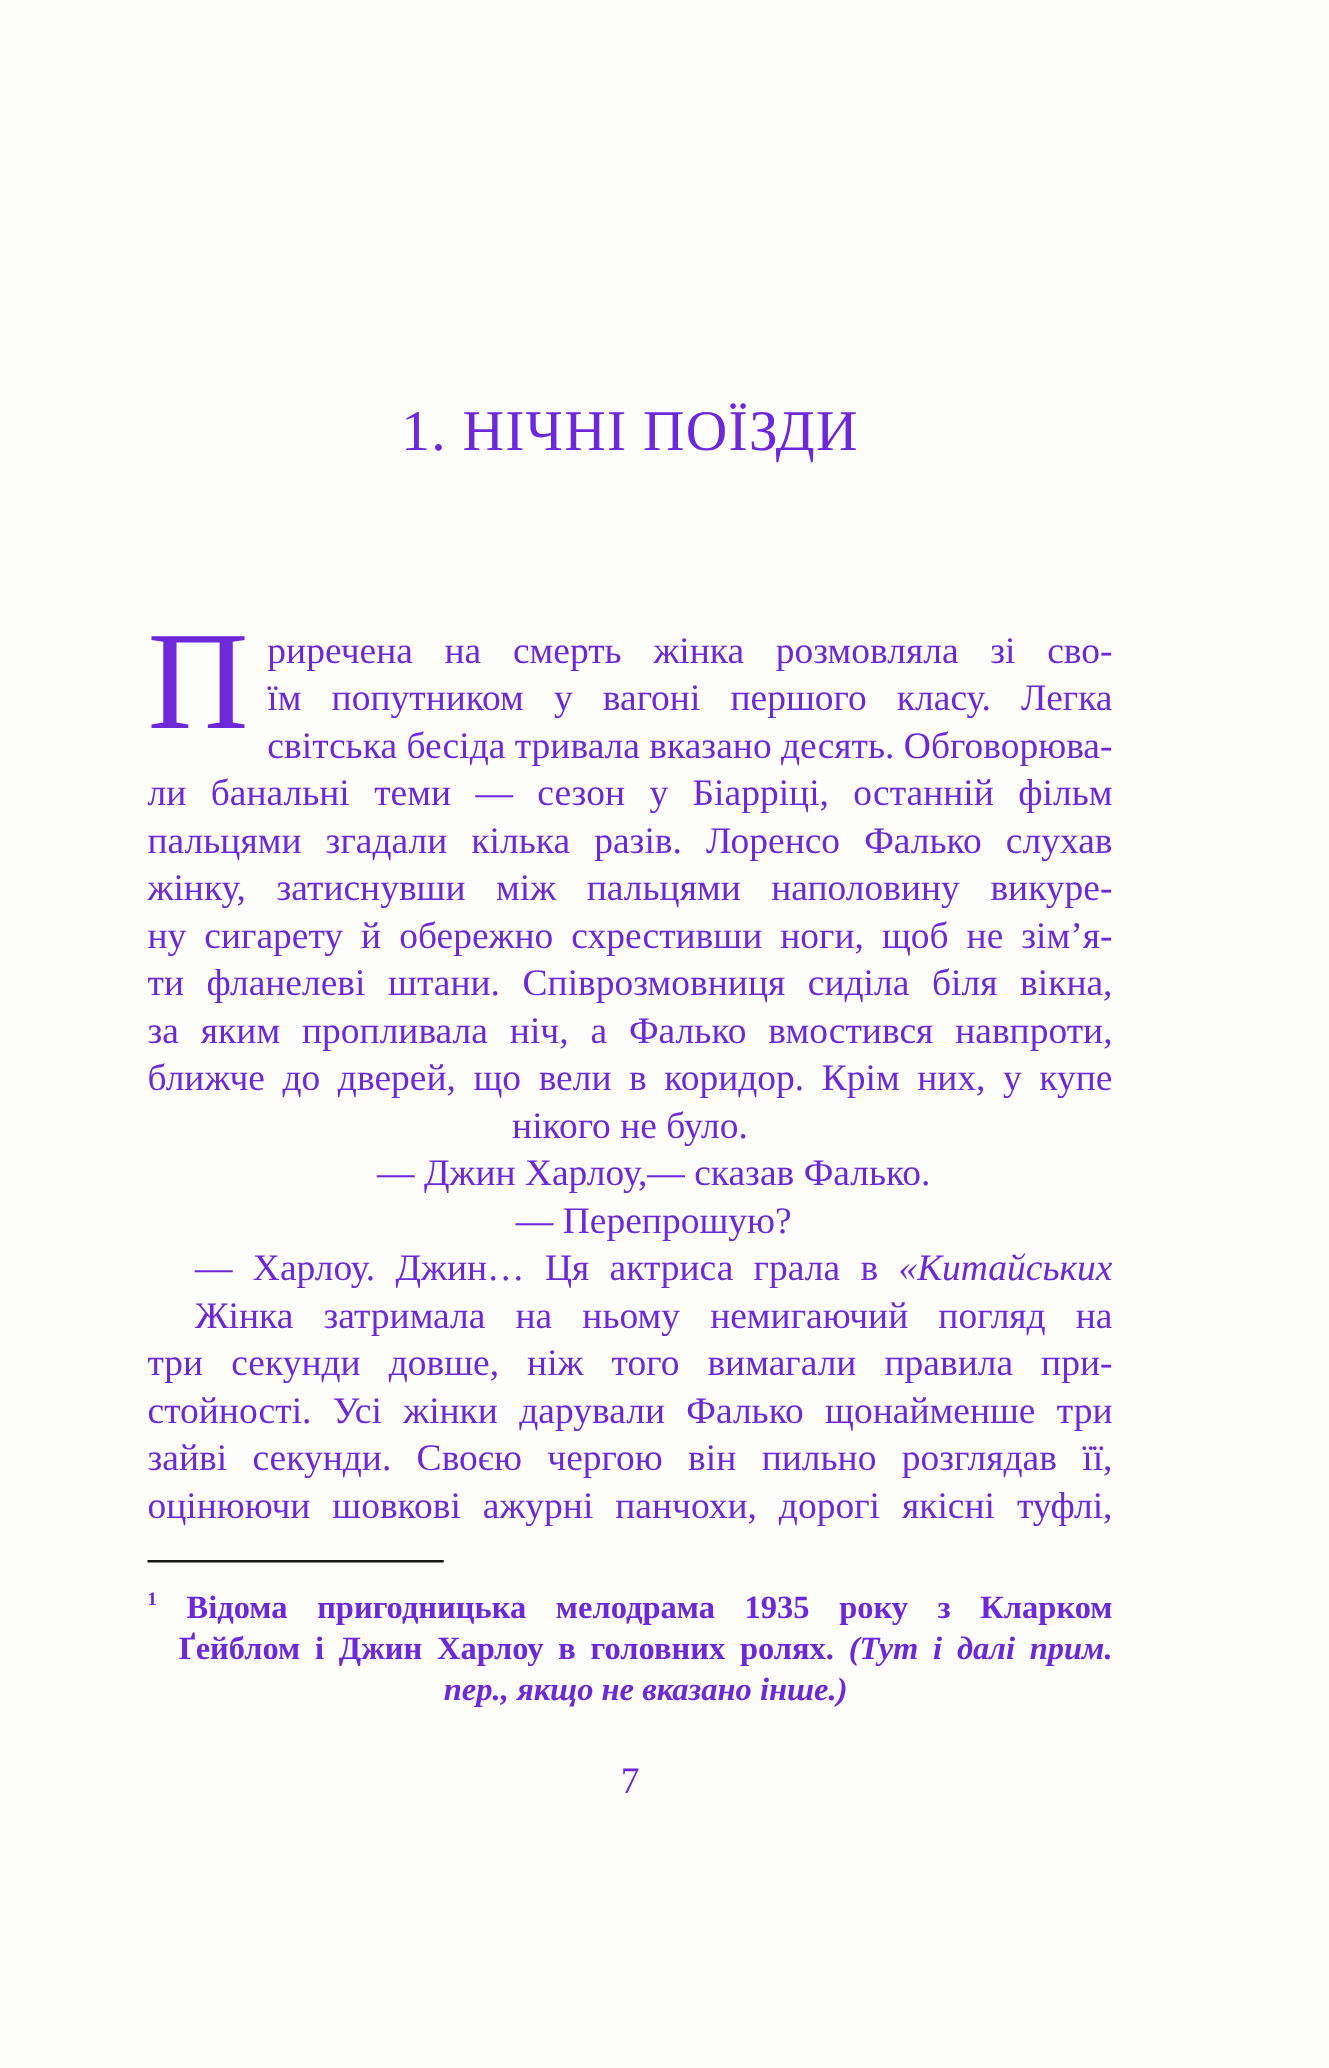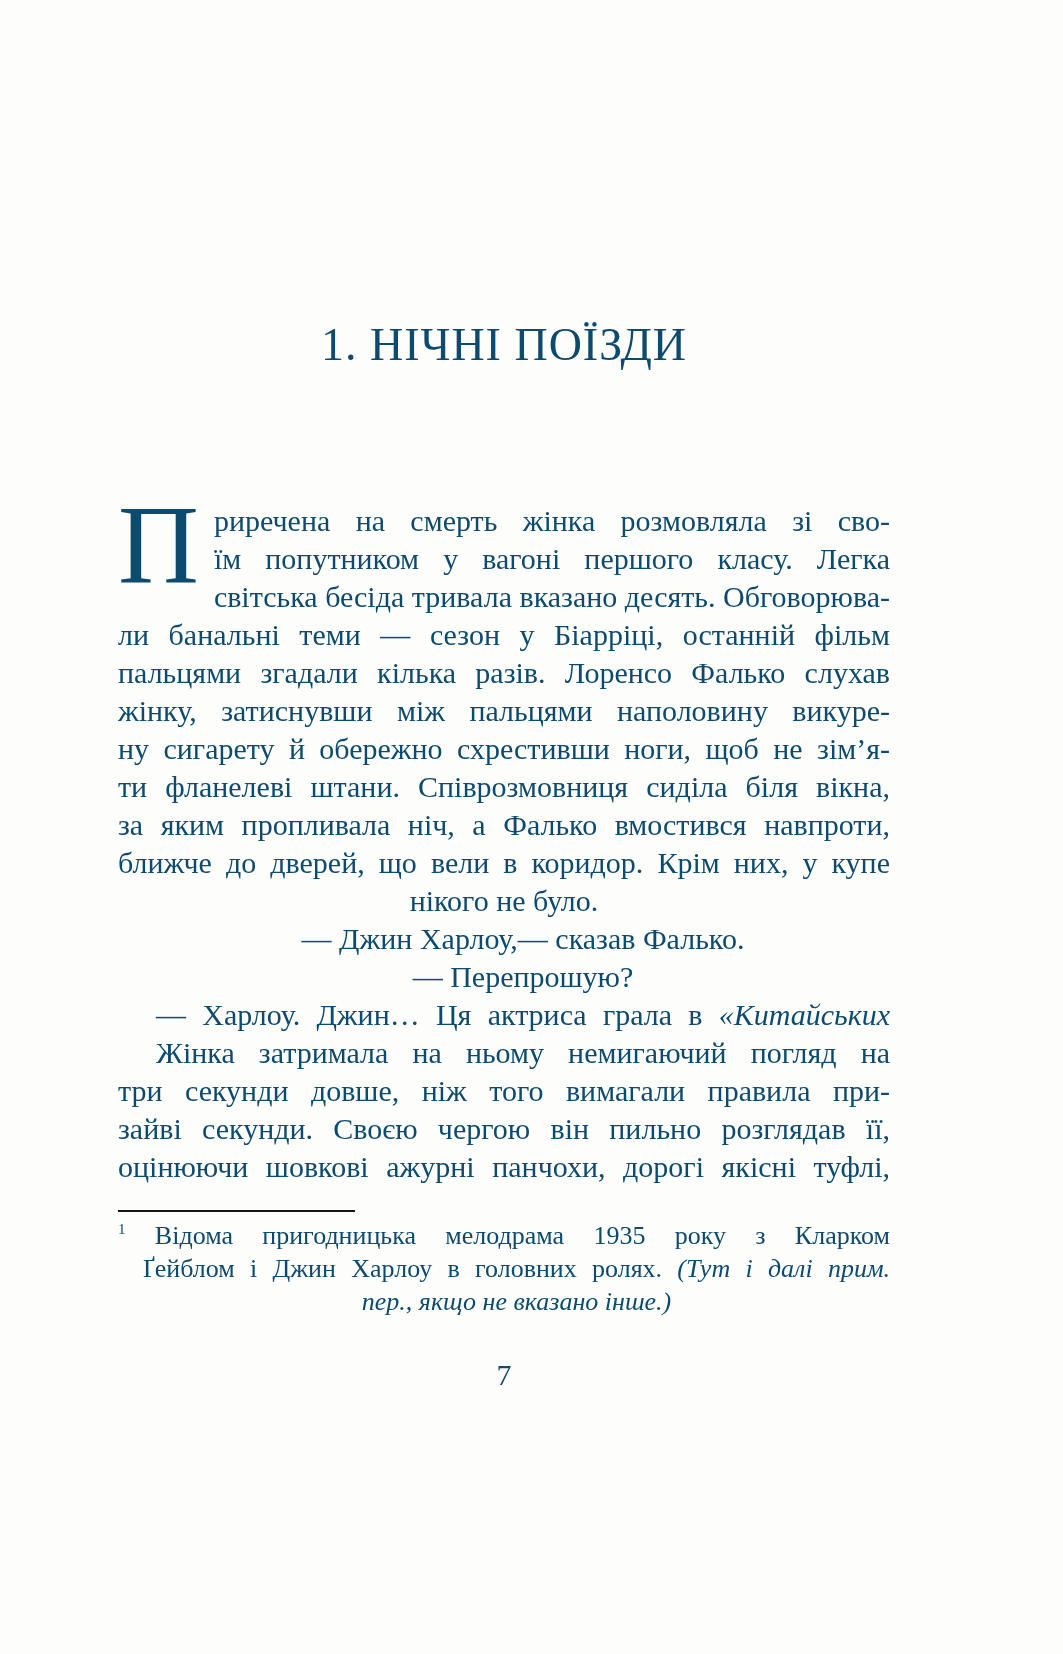--- a/index.html
+++ b/index.html
@@ -6,21 +6,21 @@
     margin: 0;
     padding: 0;
     background: #e8e8e8;
   }
   .page {
     position: relative;
     width: 1063px;
     height: 1654px;
     margin: 0 auto;
     background: #fdfdfc;
-    color: #0c4a6e;
+    color: #6d28d9;
     font-family: "Liberation Serif", "DejaVu Serif", serif;
     overflow: hidden;
   }
   .column {
     position: absolute;
     left: 118px;
     top: 0;
     width: 772px;
   }
   .chapter-title {
@@ -61,23 +61,24 @@
     font-size: 0.58em;
     line-height: 0;
   }
   .footnote-rule {
     margin-top: 24px;
     width: 237px;
     height: 2px;
     background: #161616;
   }
   .footnote {
-    margin-top: 7px;
+    margin-top: 19px;
     font-size: 26px;
     line-height: 33px;
+    font-weight: bold;
   }
   .footnote .line.hang { margin-left: 25px; }
   .page-number {
     margin-top: 40px;
     font-size: 30px;
     line-height: 34px;
     text-align: center;
   }
 </style>
 </head>
@@ -99,20 +100,21 @@
         <div class="line j"><span class="">ну сигарету й обережно схрестивши ноги, щоб не зім’я-</span></div>
         <div class="line j"><span class="">ти фланелеві штани. Співрозмовниця сиділа біля вікна,</span></div>
         <div class="line j"><span class="">за яким пропливала ніч, а Фалько вмостився навпроти,</span></div>
         <div class="line j"><span class="">ближче до дверей, що вели в коридор. Крім них, у купе</span></div>
         <div class="line"><span class="">нікого не було.</span></div>
         <div class="line ind"><span class="">— Джин Харлоу,— сказав Фалько.</span></div>
         <div class="line ind"><span class="">— Перепрошую?</span></div>
         <div class="line j ind"><span class="">— Харлоу. Джин… Ця актриса грала в </span><span class="i ">«Китайських</span></div>
         <div class="line j ind"><span class="">Жінка затримала на ньому немигаючий погляд на</span></div>
         <div class="line j"><span class="">три секунди довше, ніж того вимагали правила при-</span></div>
+        <div class="line j"><span class="">стойності. Усі жінки дарували Фалько щонайменше три</span></div>
         <div class="line j"><span class="">зайві секунди. Своєю чергою він пильно розглядав її,</span></div>
         <div class="line j"><span class="">оцінюючи шовкові ажурні панчохи, дорогі якісні туфлі,</span></div>
       </div>
 
     <div class="footnote-rule"></div>
 
     <div class="footnote" id="footnote-lines">
         <div class="line j"><span class="sup">1</span><span class=""> Відома пригодницька мелодрама 1935 року з Кларком</span></div>
         <div class="line j hang"><span class="">Ґейблом і Джин Харлоу в головних ролях. </span><span class="i ">(Тут і далі прим.</span></div>
         <div class="line hang"><span class="i ">пер., якщо не вказано інше.)</span></div>

